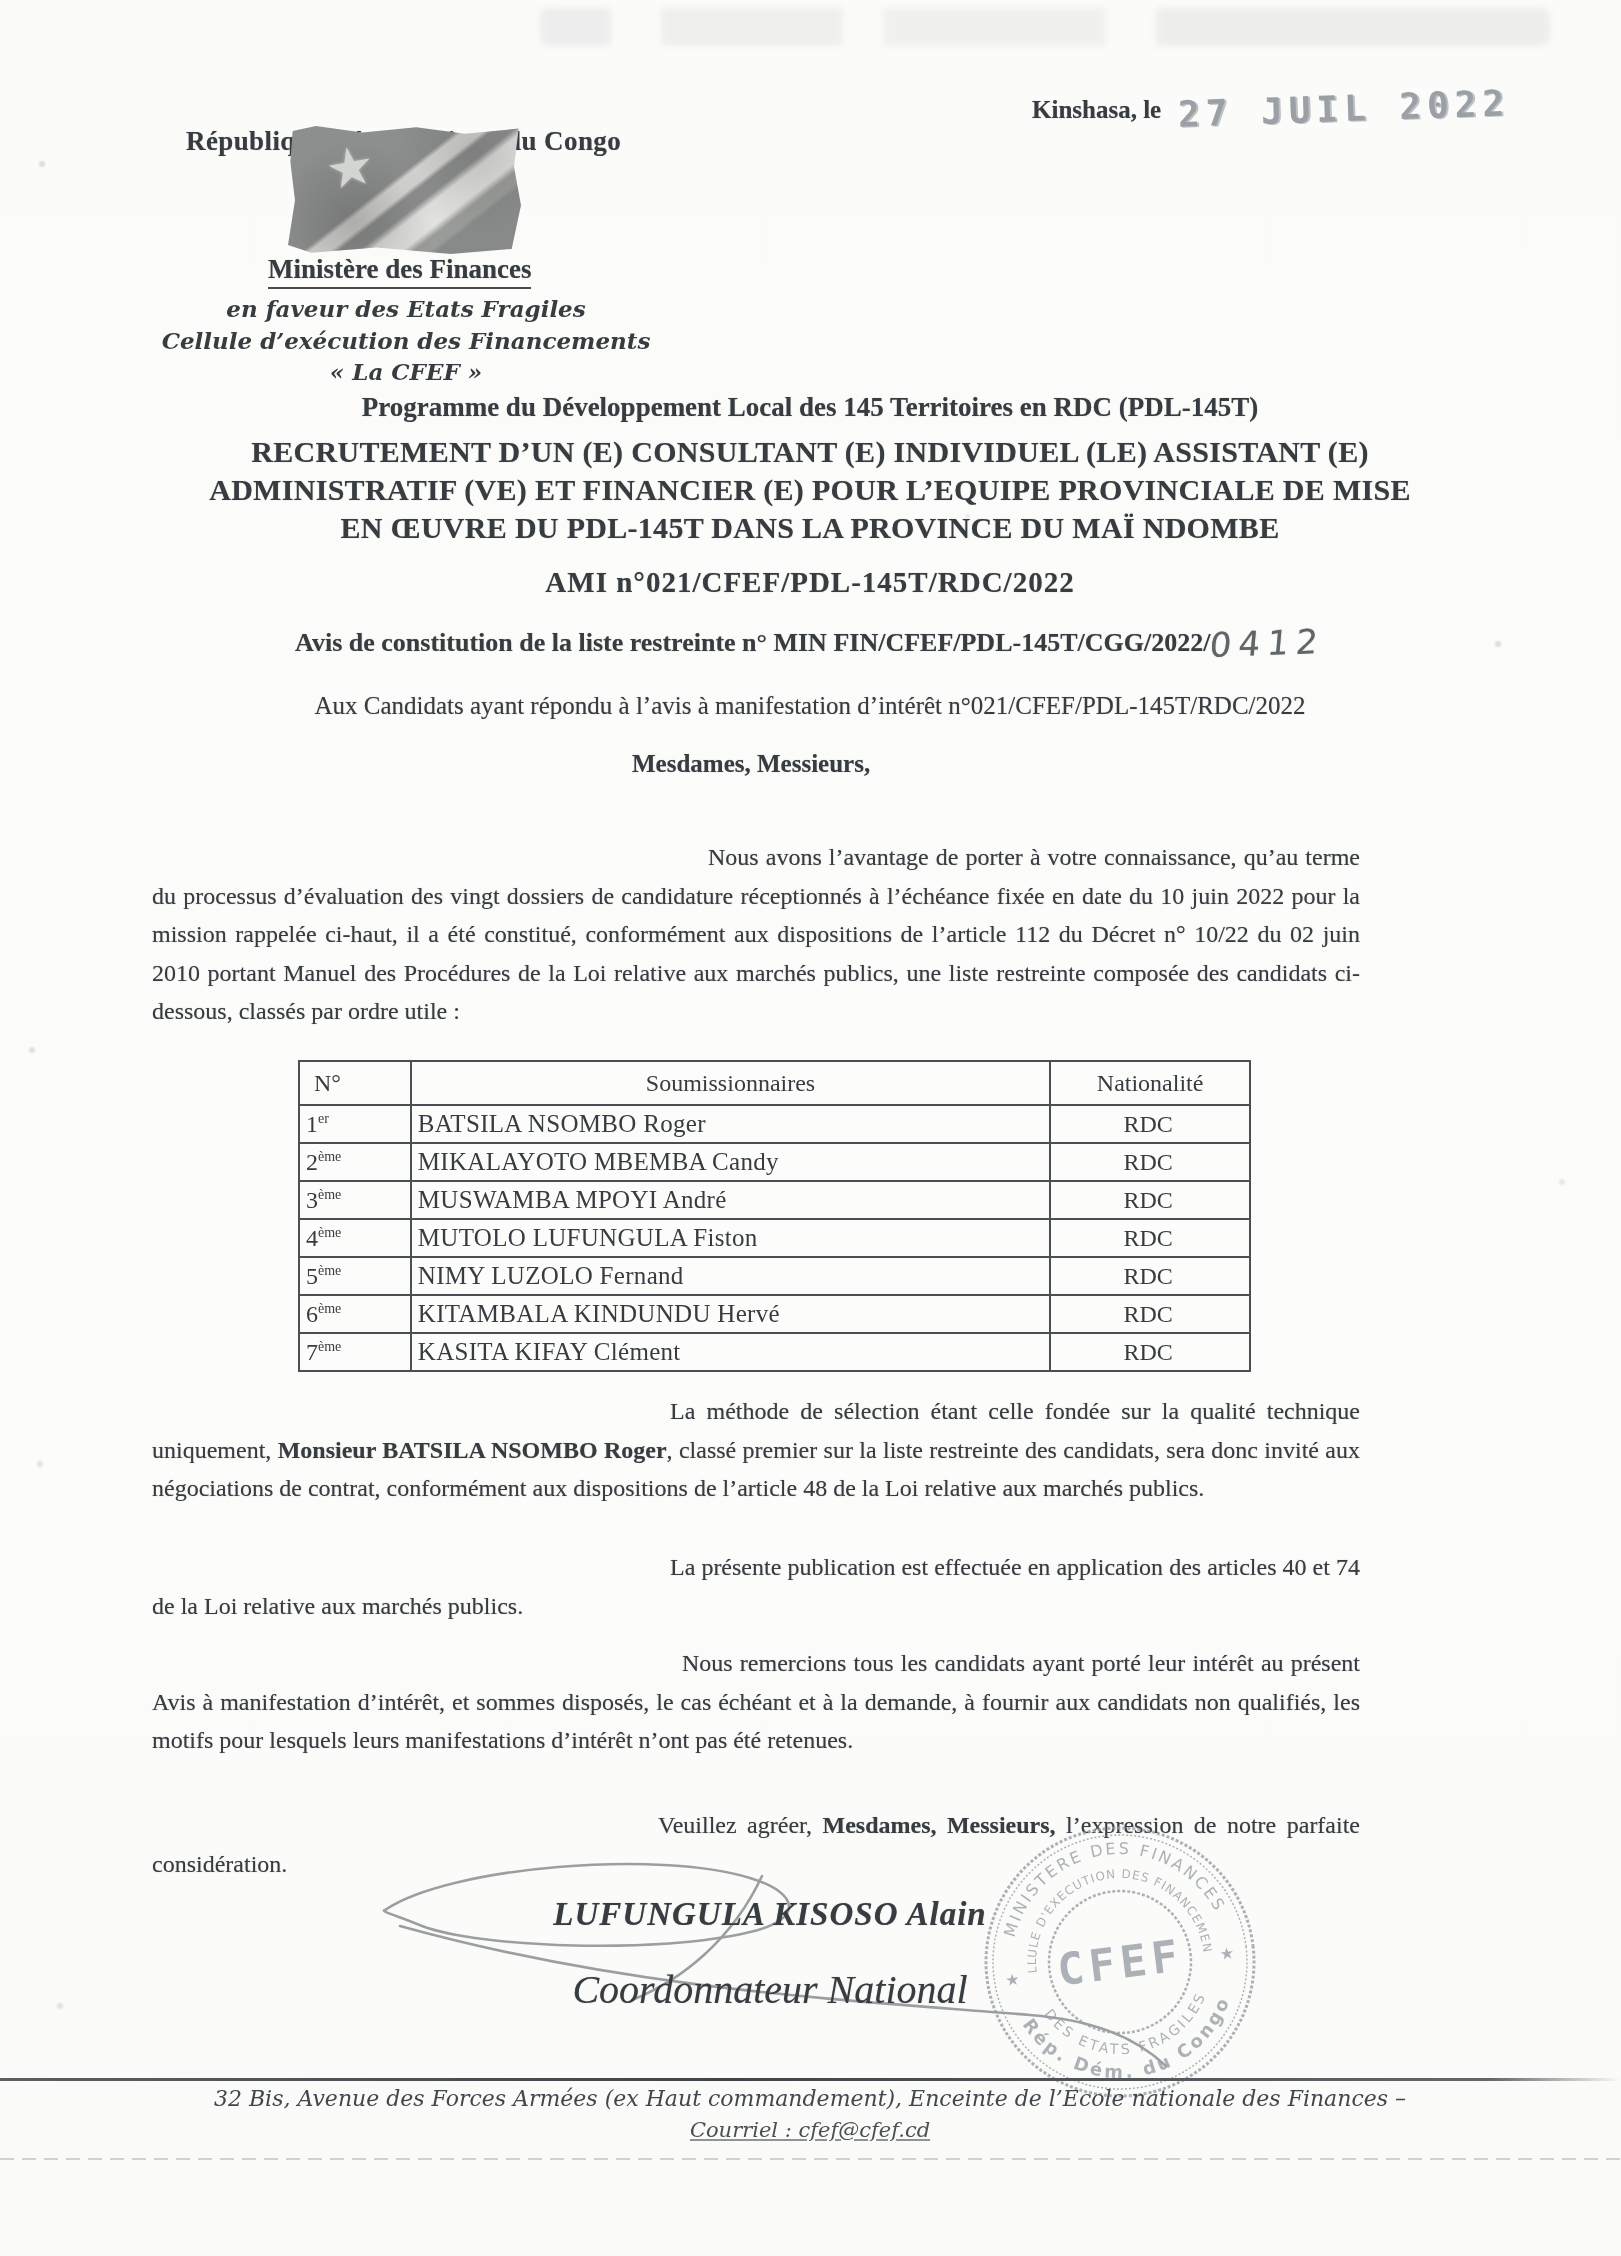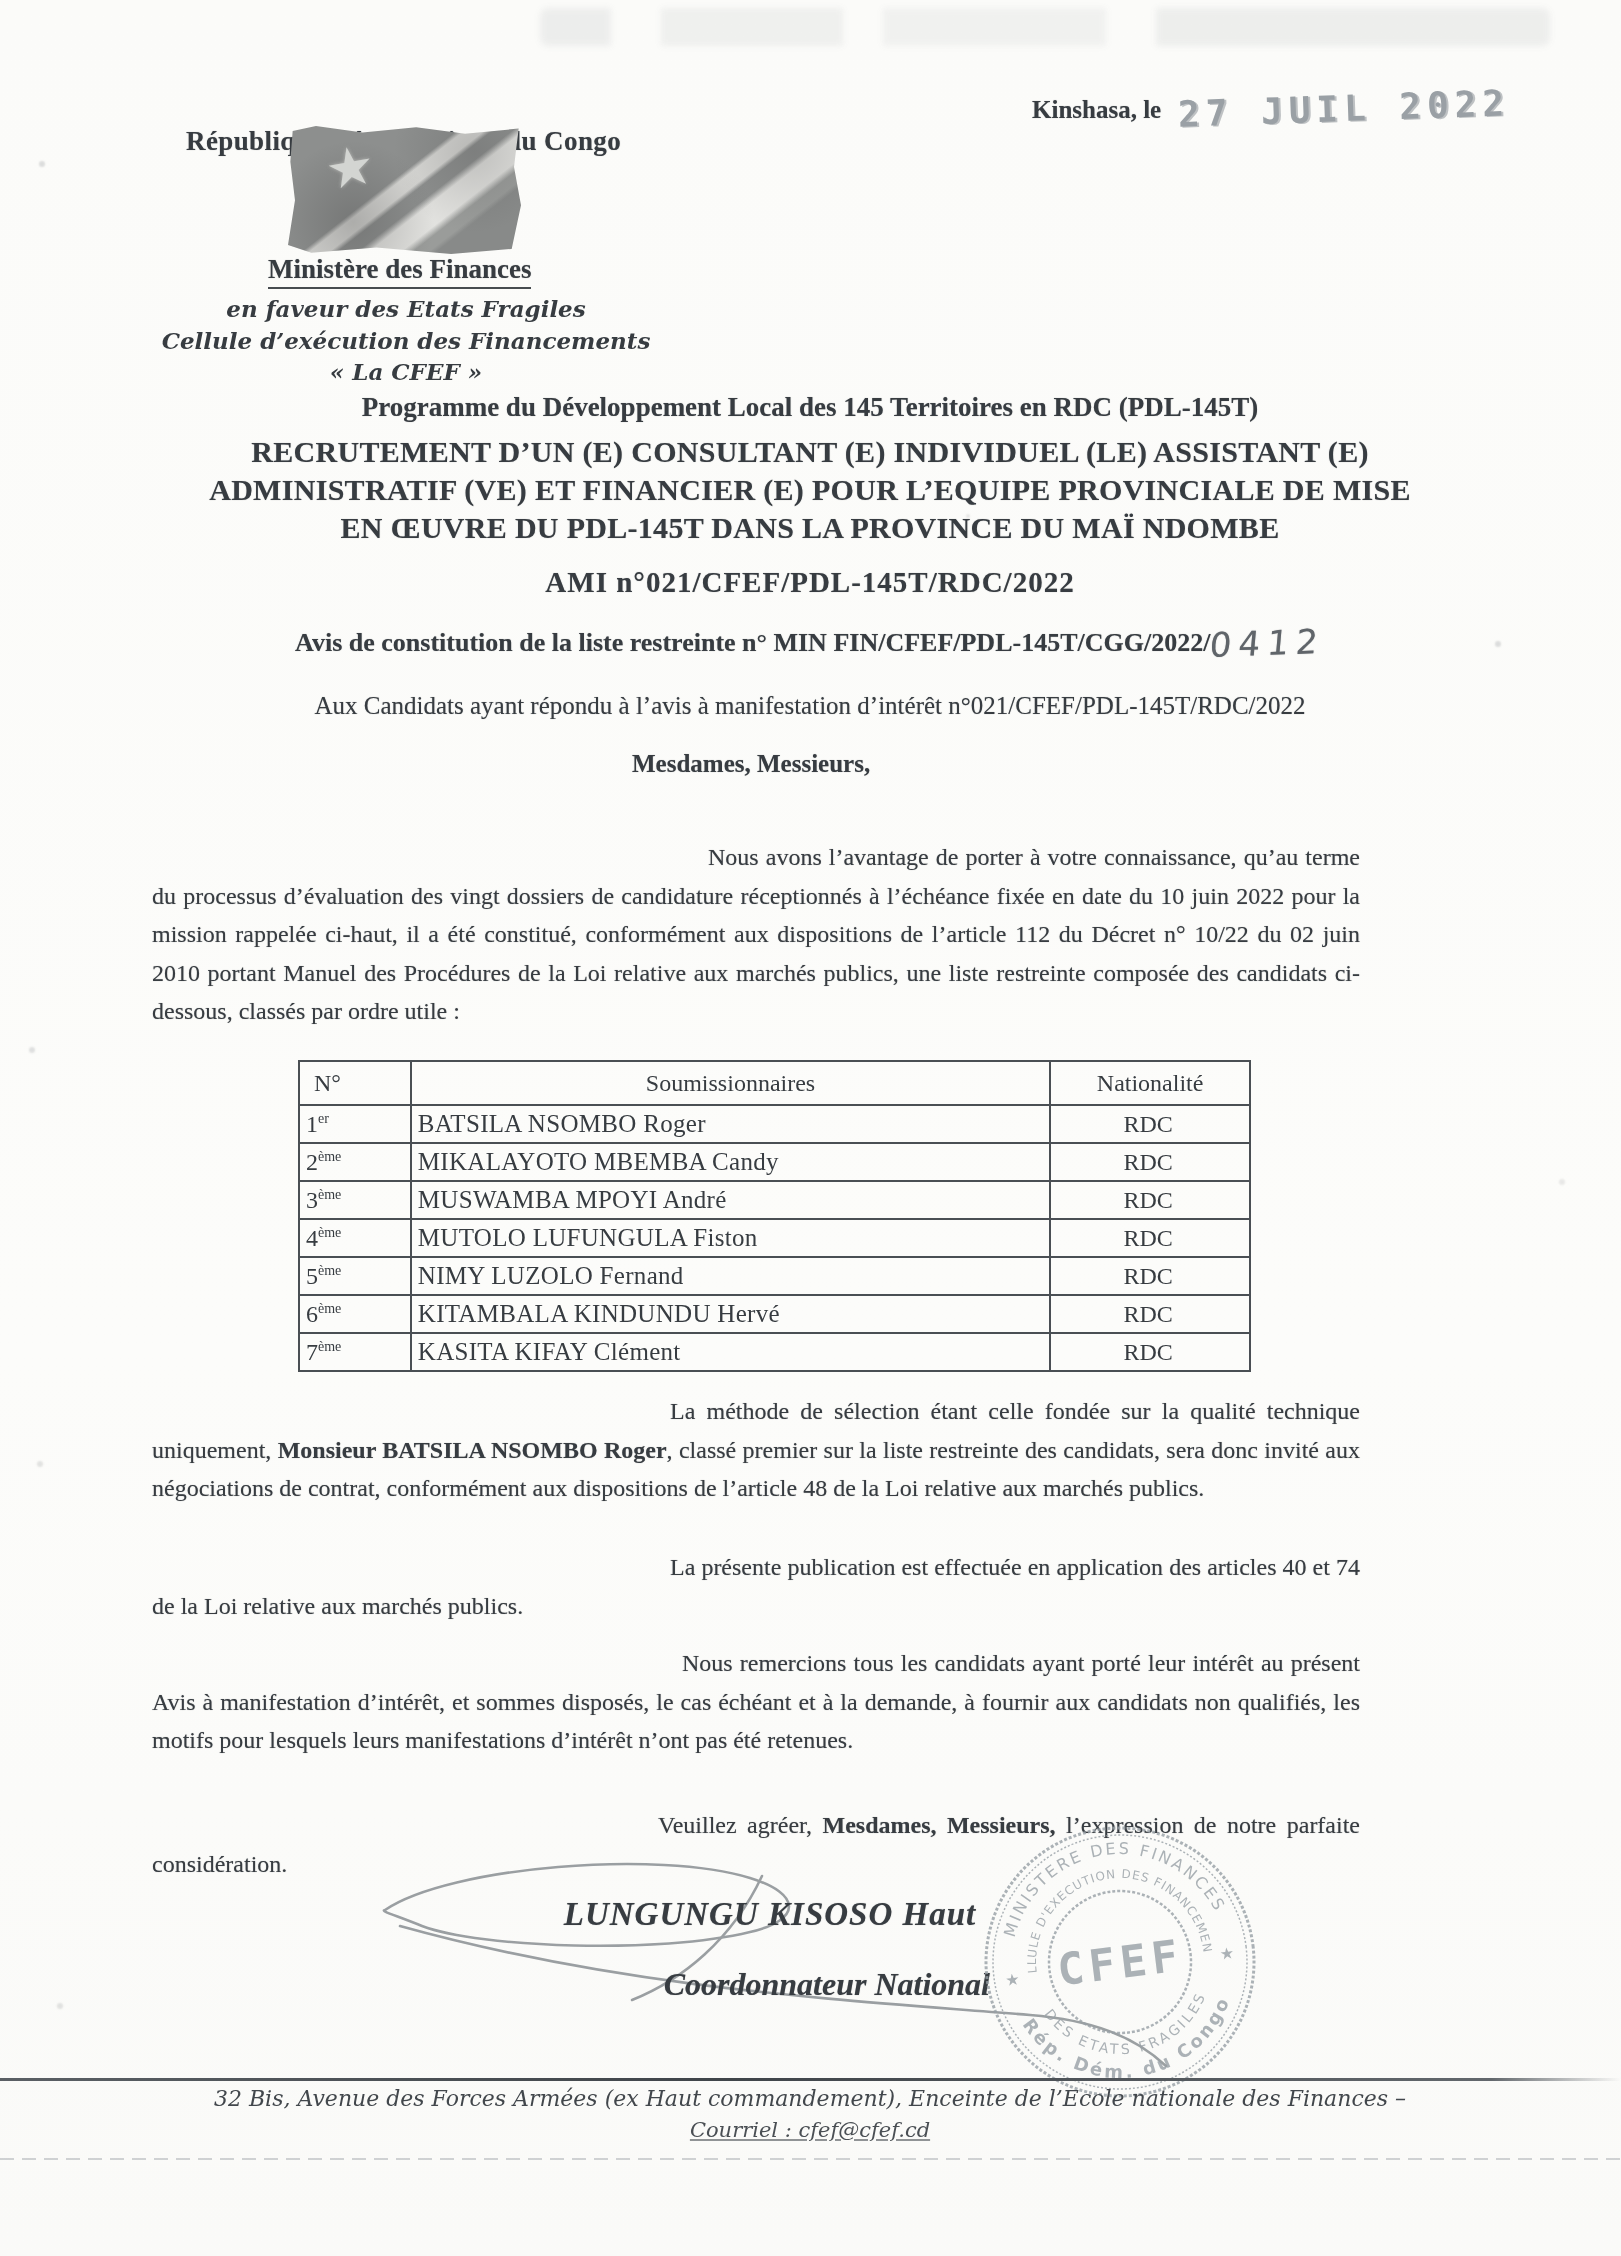--- a/index.html
+++ b/index.html
@@ -68,21 +68,21 @@
   .col-bidder{width:641px;}
   .col-nat{width:200px;}
   td.rank{text-align:left;padding-left:14px;font-size:24px;}
   td.rank sup{font-size:14px;}
   td.bidder{text-align:left;padding-left:20px;font-size:25px;letter-spacing:.3px;}
   td.nat,th{text-align:center;}
 
   
   .sig-name{left:550px;top:1896px;width:440px;text-align:center;font-size:33px;
     font-weight:bold;font-style:italic;letter-spacing:1px;}
-  .sig-title{left:550px;top:1966px;width:440px;text-align:right;font-size:32px;font-style:italic;font-weight:bold;}
+  .sig-title{left:550px;top:1966px;width:440px;text-align:center;font-size:40px;font-style:italic;}
   .sig-svg{left:330px;top:1848px;}
   .stamp{left:978px;top:1820px;width:284px;height:284px;transform:rotate(-7deg);opacity:.8;}
 
   
   .sep{left:0;top:2078px;width:1621px;height:3px;
     background:linear-gradient(90deg,#5a5f64 0%,#3f4449 45%,#62676c 92%,rgba(98,103,108,0) 100%);}
   .f1{left:140px;top:2086px;width:1340px;text-align:center;font-style:italic;
     font-family:"DejaVu Serif",serif;font-size:22px;color:#42474c;}
   .f2{left:140px;top:2118px;width:1340px;text-align:center;font-style:italic;
     font-family:"DejaVu Serif",serif;font-size:21px;color:#4a4f54;text-decoration:underline;
@@ -200,21 +200,21 @@
   </div>
 
   <svg class="abs sig-svg" width="860" height="240" viewBox="0 0 860 240">
     <g fill="none" stroke="#8a8f93" stroke-width="2.6" stroke-linecap="round" opacity="0.85">
       <path d="M 55 62 C 120 18, 330 2, 420 30 C 472 46, 472 72, 420 84 C 330 106, 150 100, 92 78 C 62 66, 50 63, 55 62"></path>
       <path d="M 70 78 C 300 142, 520 152, 700 167 C 762 172, 804 188, 836 218"></path>
       <path d="M 432 28 C 402 92, 352 132, 302 152"></path>
     </g>
   </svg>
 
-  <div class="abs sig-name soft">LUNGUNGU KISOSO Haut</div>
+  <div class="abs sig-name soft">LUFUNGULA KISOSO Alain</div>
   <div class="abs sig-title soft">Coordonnateur National</div>
 
   <svg class="abs stamp" width="284" height="284" viewBox="0 0 284 284">
     <defs>
       <path id="arcOT" d="M 34 142 A 108 108 0 0 1 250 142"></path>
       <path id="arcOB" d="M 26 142 A 116 116 0 0 0 258 142"></path>
       <path id="arcIT" d="M 58 142 A 84 84 0 0 1 226 142"></path>
       <path id="arcIB" d="M 50 142 A 92 92 0 0 0 234 142"></path>
     </defs>
     <g stroke="#98a0a6" fill="none">

